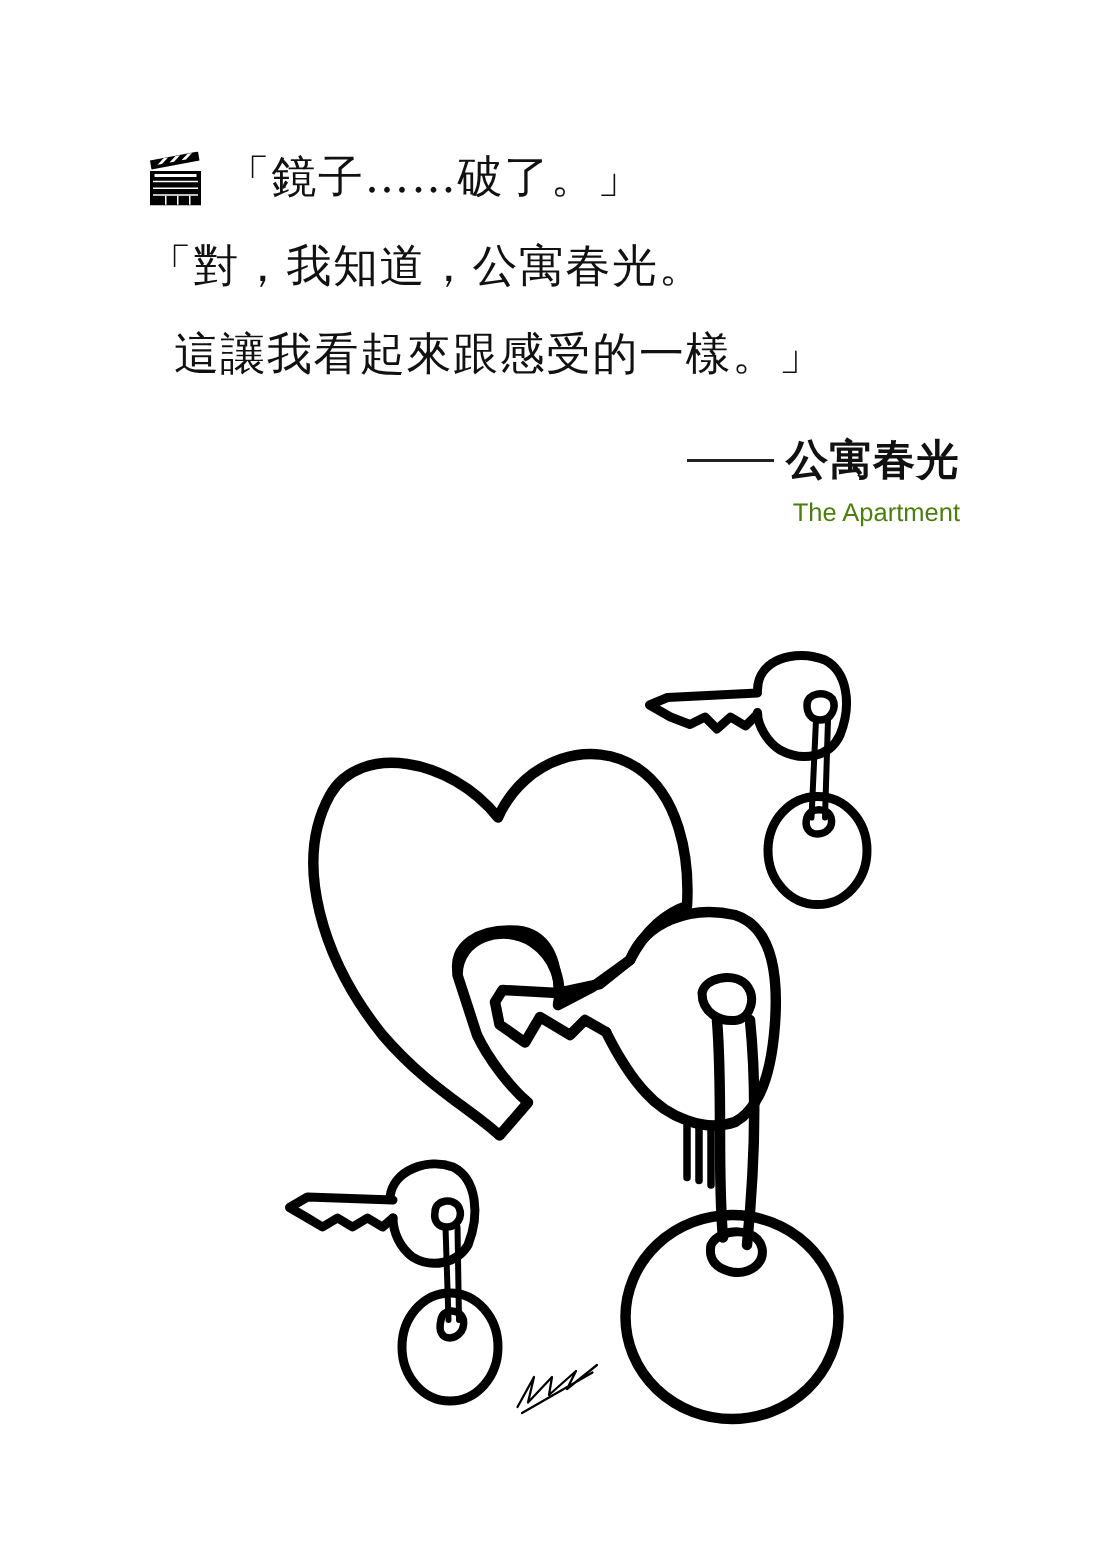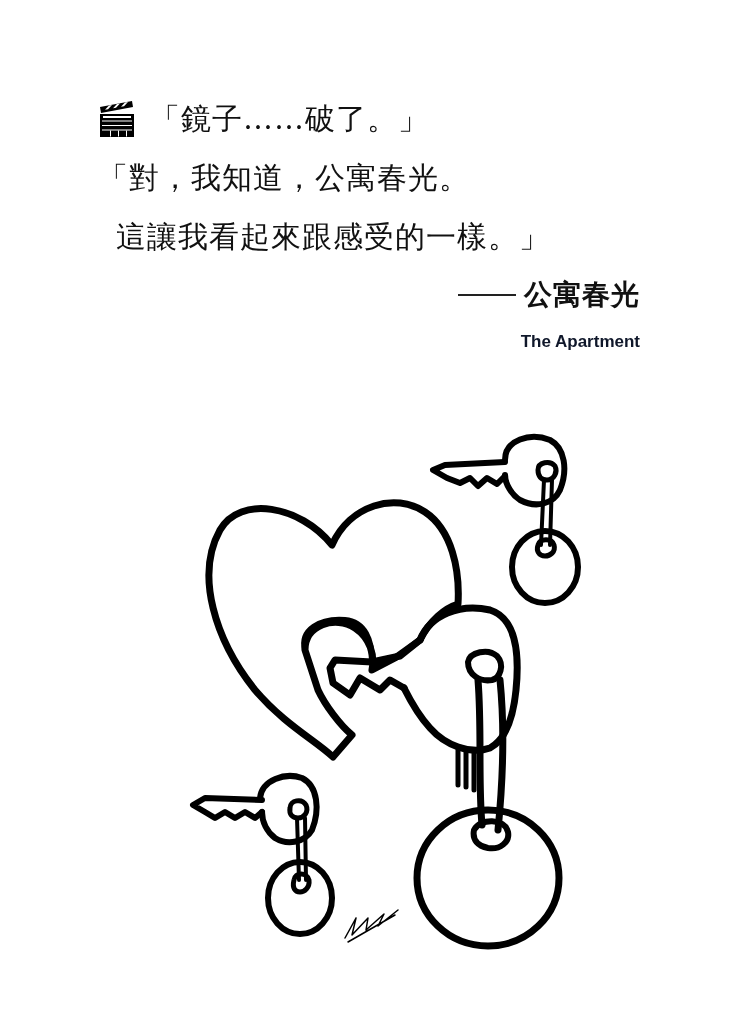--- a/index.html
+++ b/index.html
@@ -36,21 +36,21 @@
     .line3 { position: absolute; top: 126px; left: 0; margin-left: 18px; }
     .clapper {
       display: inline-block;
       width: 38px;
       height: 36px;
       margin-right: 14px;
     }
     .attribution {
       position: absolute;
       right: 100px;
-      top: 276px;
+      top: 288px;
       display: flex;
       align-items: center;
       text-align: center;
     }
     .dash-line {
       display: inline-block;
       width: 58px;
       height: 2px;
       background: #222;
       margin-right: 8px;
@@ -60,22 +60,21 @@
       font-weight: bold;
       font-family: "DejaVu Serif", "Liberation Serif", serif;
       letter-spacing: 1px;
     }
     .film-title-en {
       position: absolute;
       right: 100px;
       top: 332px;
       font-size: 17px;
       font-family: "Liberation Sans", "DejaVu Sans", sans-serif;
-      color: #0f172a;
-      font-weight: bold;
+      color: #4d7c0f;
     }
     .illustration {
       position: absolute;
       left: 0;
       top: 400px;
       width: 740px;
       height: 600px;
     }
   </style>
 </head>

